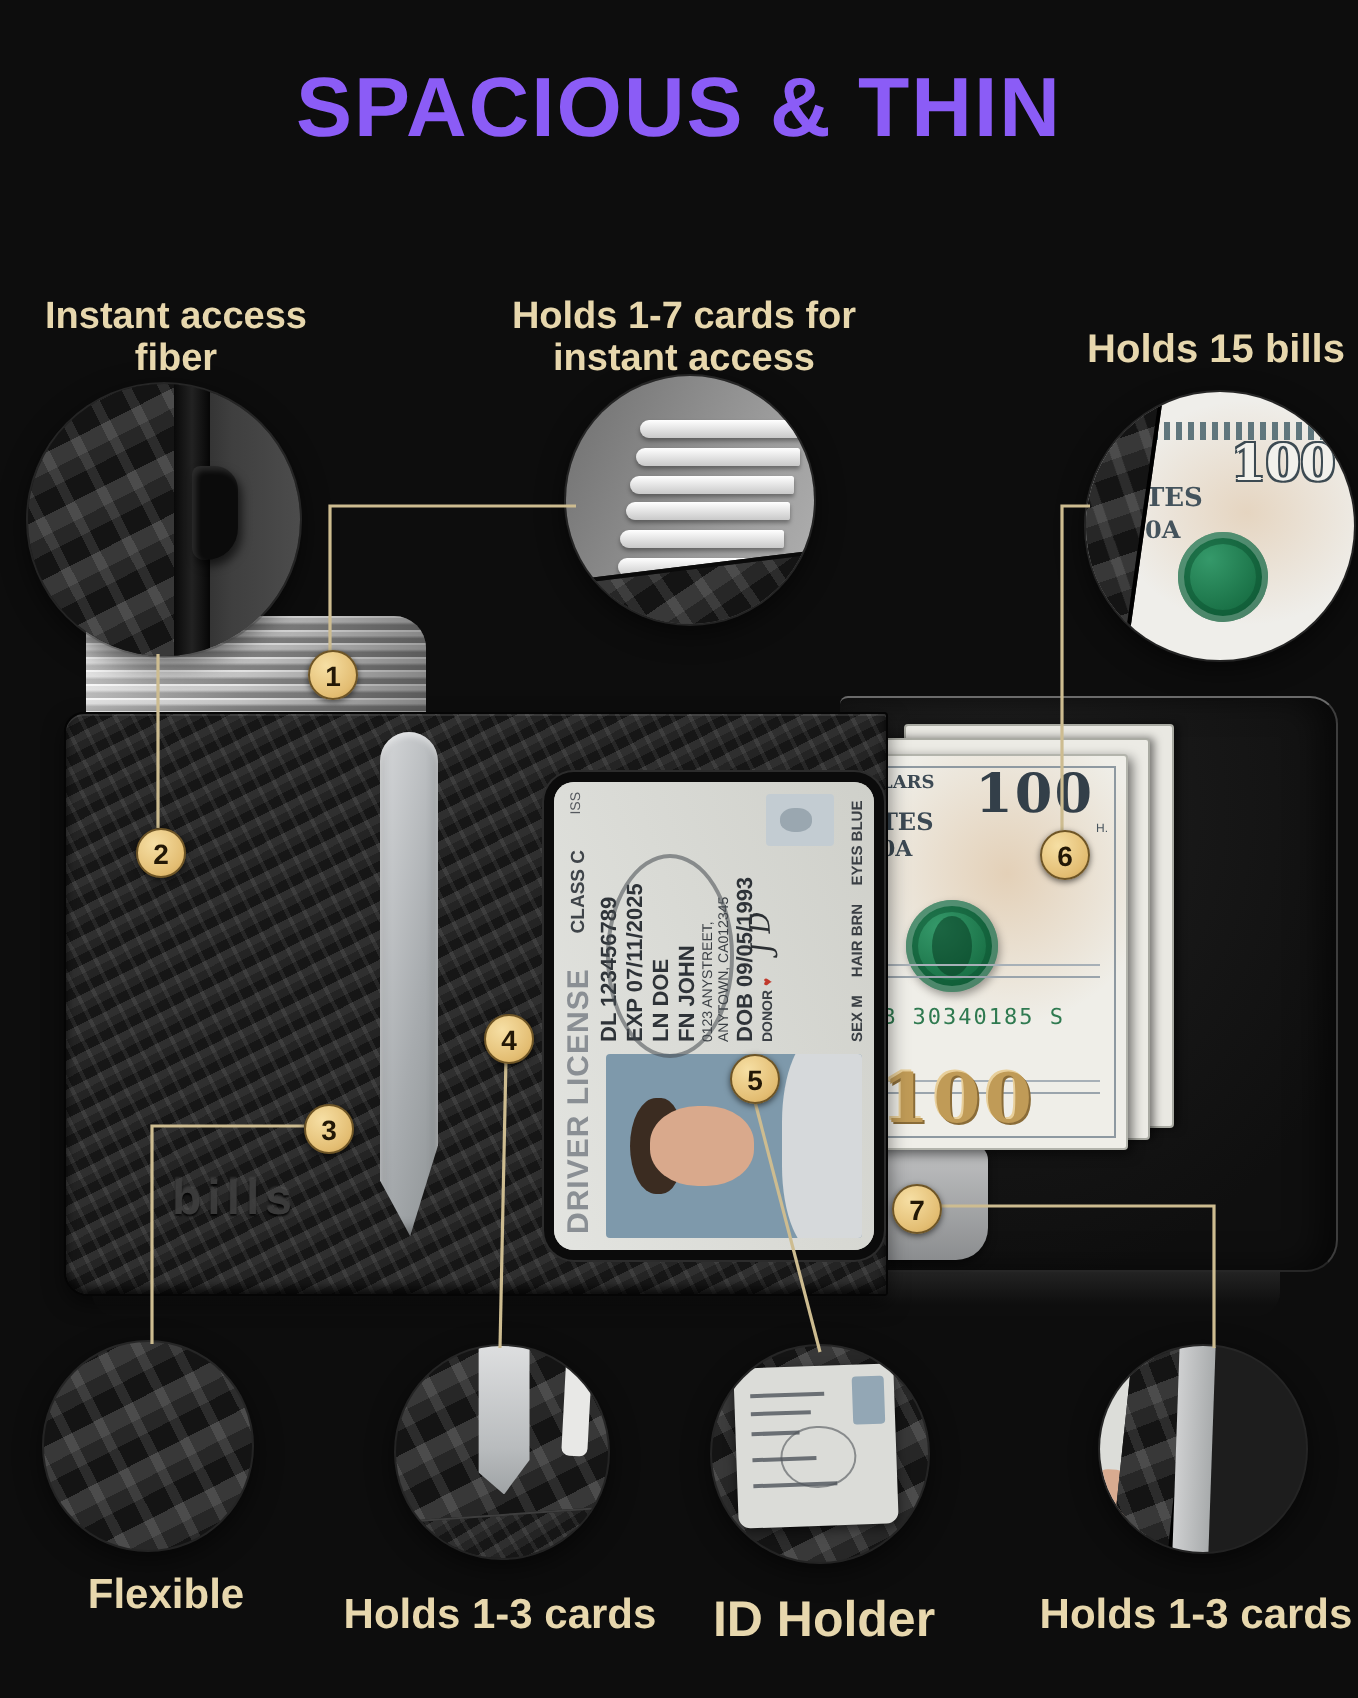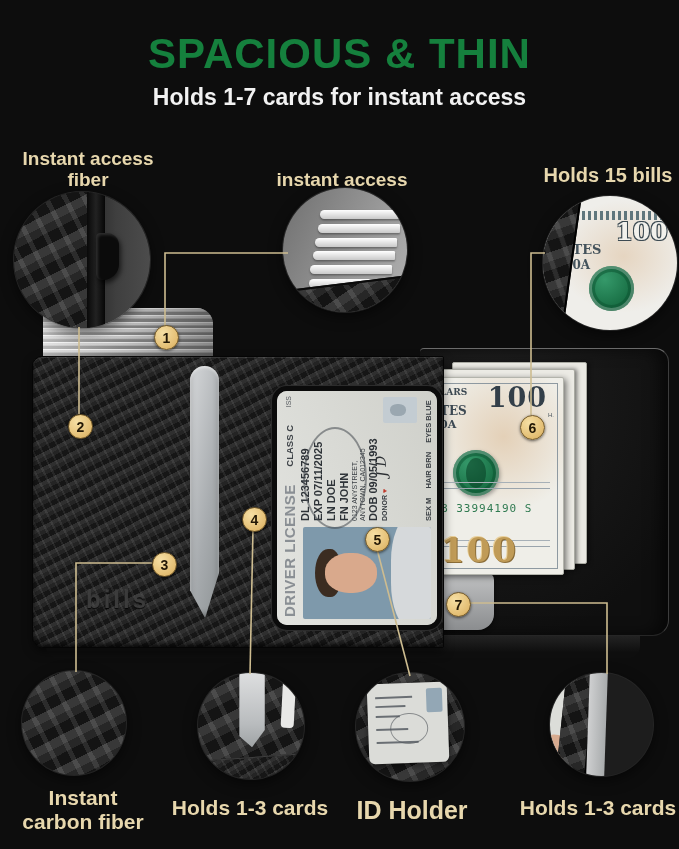--- a/index.html
+++ b/index.html
@@ -2,21 +2,21 @@
 <html><head>
 <meta charset="utf-8">
 <style>
   html,body{margin:0;padding:0;background:#0d0d0d;}
   .canvas{position:relative;width:679px;height:849px;background:#0d0d0d;overflow:hidden;
           font-family:"Liberation Sans",sans-serif;}
   .abs{position:absolute;}
 
   
   .title{left:0;top:30px;width:679px;text-align:center;font-size:42px;font-weight:bold;
-         letter-spacing:1px;color:#15803d;z-index:16;}
+         letter-spacing:1px;color:#8b5cf6;z-index:16;}
   .subtitle{left:0;top:84px;width:679px;text-align:center;font-size:23px;font-weight:bold;
             color:#f2f2f2;z-index:16;}
   .lbl{position:absolute;color:#e7d7ad;font-weight:bold;text-align:center;z-index:16;line-height:1.12;}
   .lbl-top1{left:2px;top:148px;width:172px;font-size:19px;}
   .lbl-top2{left:238px;top:148px;width:208px;font-size:19px;}
   .lbl-top3{left:520px;top:164px;width:176px;font-size:20px;}
   .lbl-bot1{left:4px;top:786px;width:158px;font-size:21px;}
   .lbl-bot2{left:166px;top:796px;width:168px;font-size:21px;}
   .lbl-bot3{left:328px;top:796px;width:168px;font-size:25px;}
   .lbl-bot4{left:514px;top:796px;width:168px;font-size:21px;}
@@ -167,35 +167,33 @@
   .ig-dot{position:absolute;top:12%;right:12%;width:5px;height:5px;background:#c0392b;border-radius:50%;}
   .ig-carbon{left:11%;top:-8%;width:27%;height:120%;transform:rotate(6deg);border-right:2px solid #000;}
   .ig-gray{left:37%;top:-4%;width:17%;height:108%;background:linear-gradient(90deg,#cfd0d1,#a8abac);transform:rotate(2deg);}
 </style>
 </head>
 <body>
 
 <div class="canvas">
 
   <div class="abs title">SPACIOUS &amp; THIN</div>
-  <div class="abs subtitle">Holds 1-7 cards for instant access</div>
 
   <div class="lbl lbl-top1">
     <span>Instant access</span><br>
     <span>fiber</span>
   </div>
   <div class="lbl lbl-top2">
-    <br>
+    <span>Holds 1-7 cards for</span><br>
     <span>instant access</span>
   </div>
   <div class="lbl lbl-top3">Holds 15 bills</div>
 
   <div class="lbl lbl-bot1">
-    <span>Instant</span><br>
-    <span>carbon fiber</span>
+    <span>Flexible</span><br>
   </div>
   <div class="lbl lbl-bot2">Holds 1-3 cards</div>
   <div class="lbl lbl-bot3">ID Holder</div>
   <div class="lbl lbl-bot4">Holds 1-3 cards</div>
 
   <div class="abs bottom-strip"></div>
   <div class="abs card-stack"></div>
   <div class="abs flap"></div>
   <div class="abs graytab"></div>
 
@@ -206,21 +204,21 @@
     <div class="abs bf-frame"></div>
     <div class="abs bf-lars">LARS</div>
     <div class="abs bf-100top">100</div>
     <div class="abs bf-h">H.</div>
     <div class="abs bf-tes">TES</div>
     <div class="abs bf-0a">0A</div>
     <div class="abs bf-seal">
         <i></i>
       </div>
     <div class="abs bf-scribble"></div>
-    <div class="abs bf-serial">B 33994190 S</div>
+    <div class="abs bf-serial">B 30340185 S</div>
     <div class="abs bf-100btm">100</div>
   </div>
 
   <div class="abs front-panel carbon"></div>
   <div class="abs thumb-slot"></div>
   <div class="abs logo">bills</div>
 
   <div class="abs idcard">
     <div class="idcard-inner">
       <div class="abs dl-header">DRIVER LICENSE</div>

